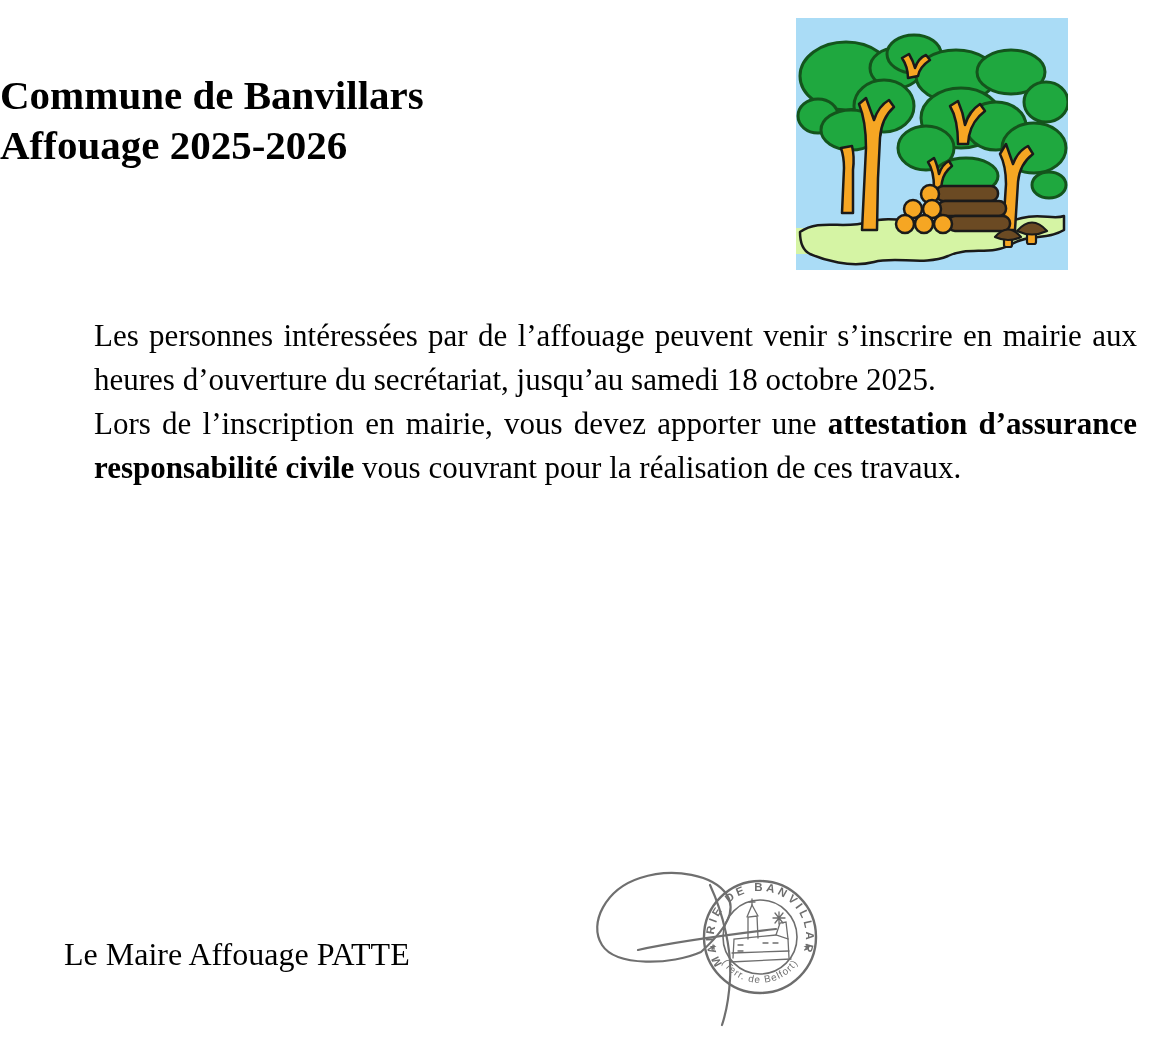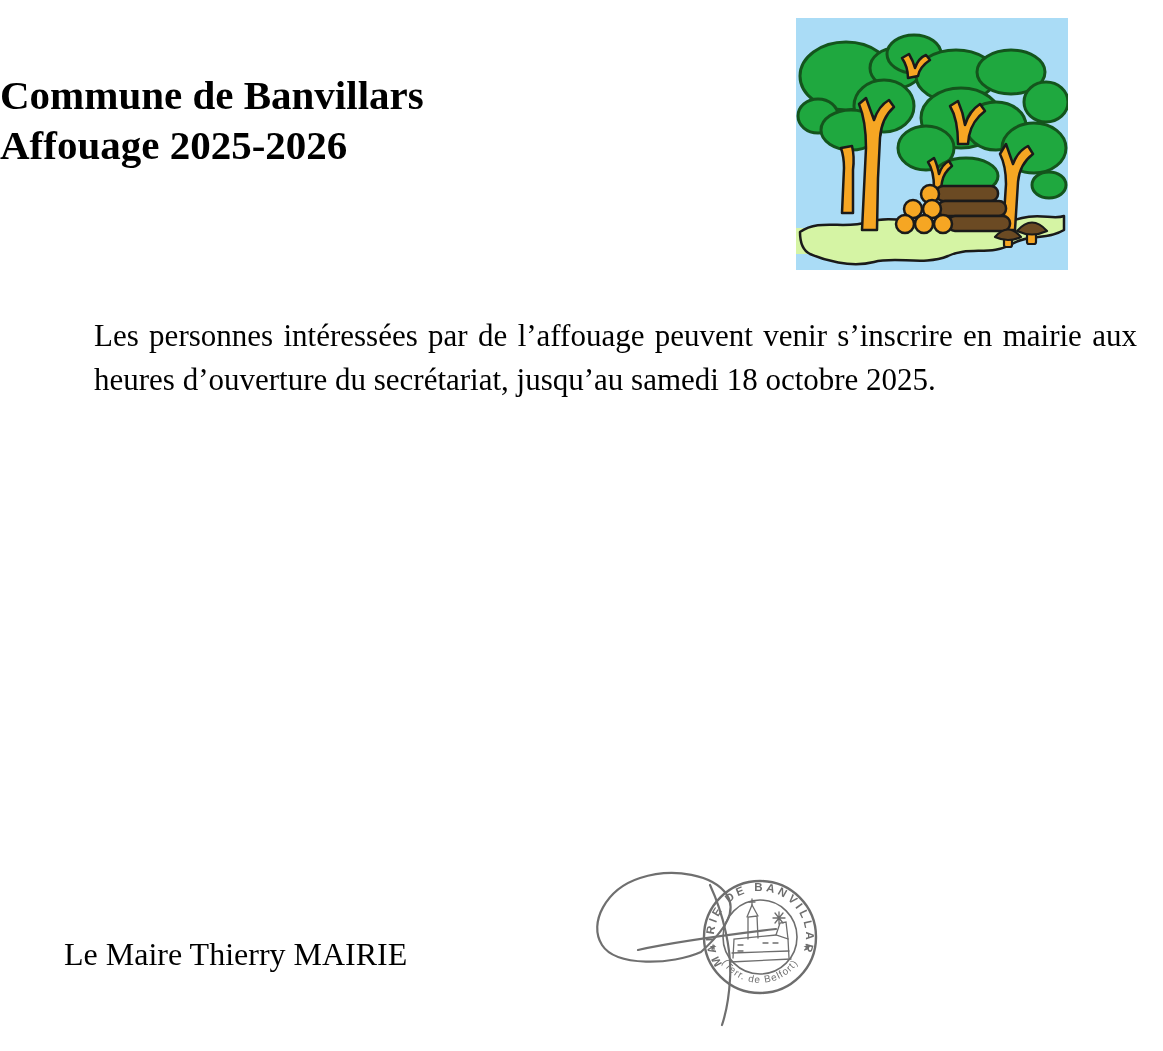--- a/index.html
+++ b/index.html
@@ -115,23 +115,24 @@
         <g fill="#6b4a23">
           <path d="M199,219 Q212,204 225,219 Q212,225 199,219 Z"></path>
           <path d="M221,213 Q236,196 251,213 Q236,220 221,213 Z"></path>
         </g>
       </g>
     </svg>
   </figure>
 
   <main class="body-text">
     <p>Les personnes intéressées par de l’affouage peuvent venir s’inscrire en mairie aux heures d’ouverture du secrétariat, jusqu’au samedi 18 octobre 2025.</p>
+    <p><span>Lors de l’inscription en mairie, vous devez apporter une </span><span class="bold">attestation d’assurance responsabilité civile</span><span> vous couvrant pour la réalisation de ces travaux.</span></p>
   </main>
 
-  <div class="signatory">Le Maire Thierry MAIRIE</div>
+  <div class="signatory">Le Maire Affouage PATTE</div>
 
   <svg class="sig-stamp" viewBox="0 0 270 195" width="270" height="195" aria-hidden="true">
     <defs>
       <path id="arcTop" d="M139.4,103.6 A46,46 0 1 1 220.6,103.6"></path>
       <path id="arcBot" d="M140.2,105 A46,46 0 0 0 219.8,105"></path>
     </defs>
 
     <g opacity="0.88">
       <g fill="none" stroke="#5a5a5a">
         <circle cx="180" cy="82" r="56" stroke-width="2.4"></circle>

